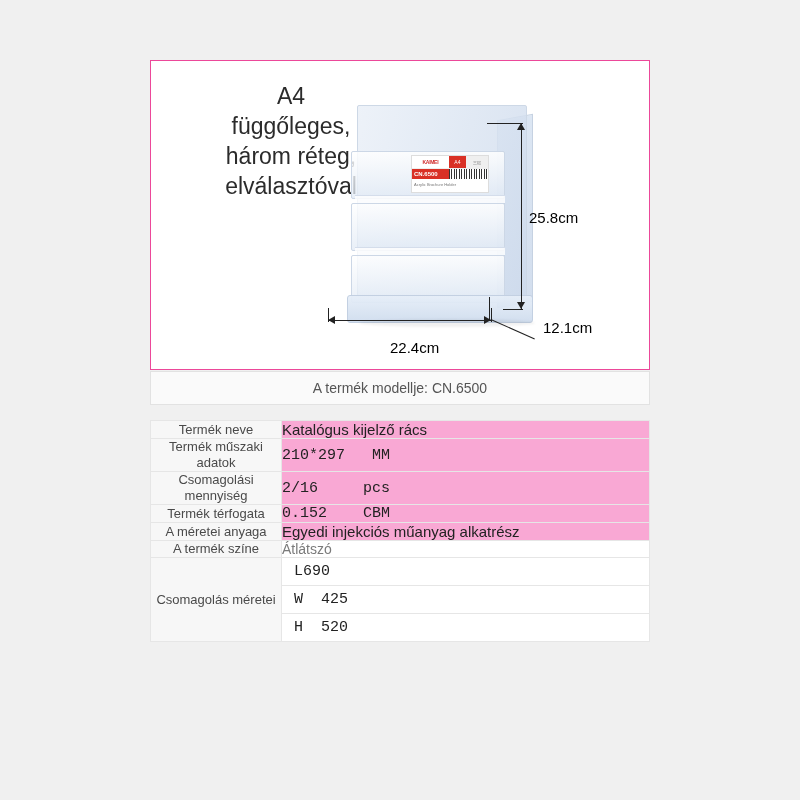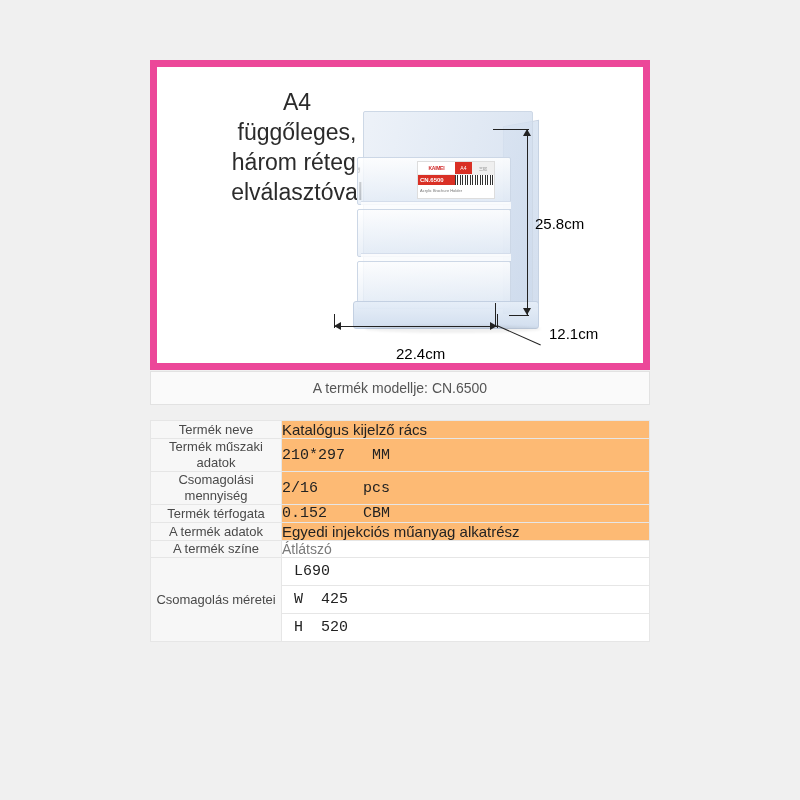--- a/index.html
+++ b/index.html
@@ -21,21 +21,21 @@
   }
 
   
   .hero-card {
     position: absolute;
     left: 150px;
     top: 60px;
     width: 500px;
     height: 310px;
     background: #ffffff;
-    border: 7px solid #ec4899;
+    border: 1px solid #ec4899;
     box-sizing: border-box;
     overflow: hidden;
   }
   .hero-title {
     position: absolute;
     left: 20px;
     top: 20px;
     width: 240px;
     color: #2b2b2b;
     font-size: 23px;
@@ -275,21 +275,21 @@
     width: 130px;
     background: #f7f7f7;
     color: #4a4a4a;
     font-size: 13px;
     text-align: center;
     line-height: 16px;
     padding: 6px 4px;
     margin-top: 13px;
   }
   .val {
-    background: #fdba74;
+    background: #f9a8d4;
     color: #222;
     font-size: 15px;
     padding: 6px 12px;
     font-family: "Liberation Mono", monospace;
     white-space: pre;
   }
   .val-sans {
     font-family: "Liberation Sans", sans-serif;
     font-size: 15px;
   }
@@ -385,21 +385,21 @@
       </tr>
       <tr>
         <td class="lbl">Csomagolási mennyiség</td>
         <td class="val">2/16     pcs</td>
       </tr>
       <tr>
         <td class="lbl">Termék térfogata</td>
         <td class="val">0.152    CBM</td>
       </tr>
       <tr>
-        <td class="lbl">A termék adatok</td>
+        <td class="lbl">A méretei anyaga</td>
         <td class="val val-sans">Egyedi injekciós műanyag alkatrész</td>
       </tr>
       <tr>
         <td class="lbl">A termék színe</td>
         <td class="color-cell">Átlátszó</td>
       </tr>
       <tr>
         <td class="lbl">Csomagolás méretei</td>
         <td class="pack-cell">
           <div class="pack-line">L690</div>

